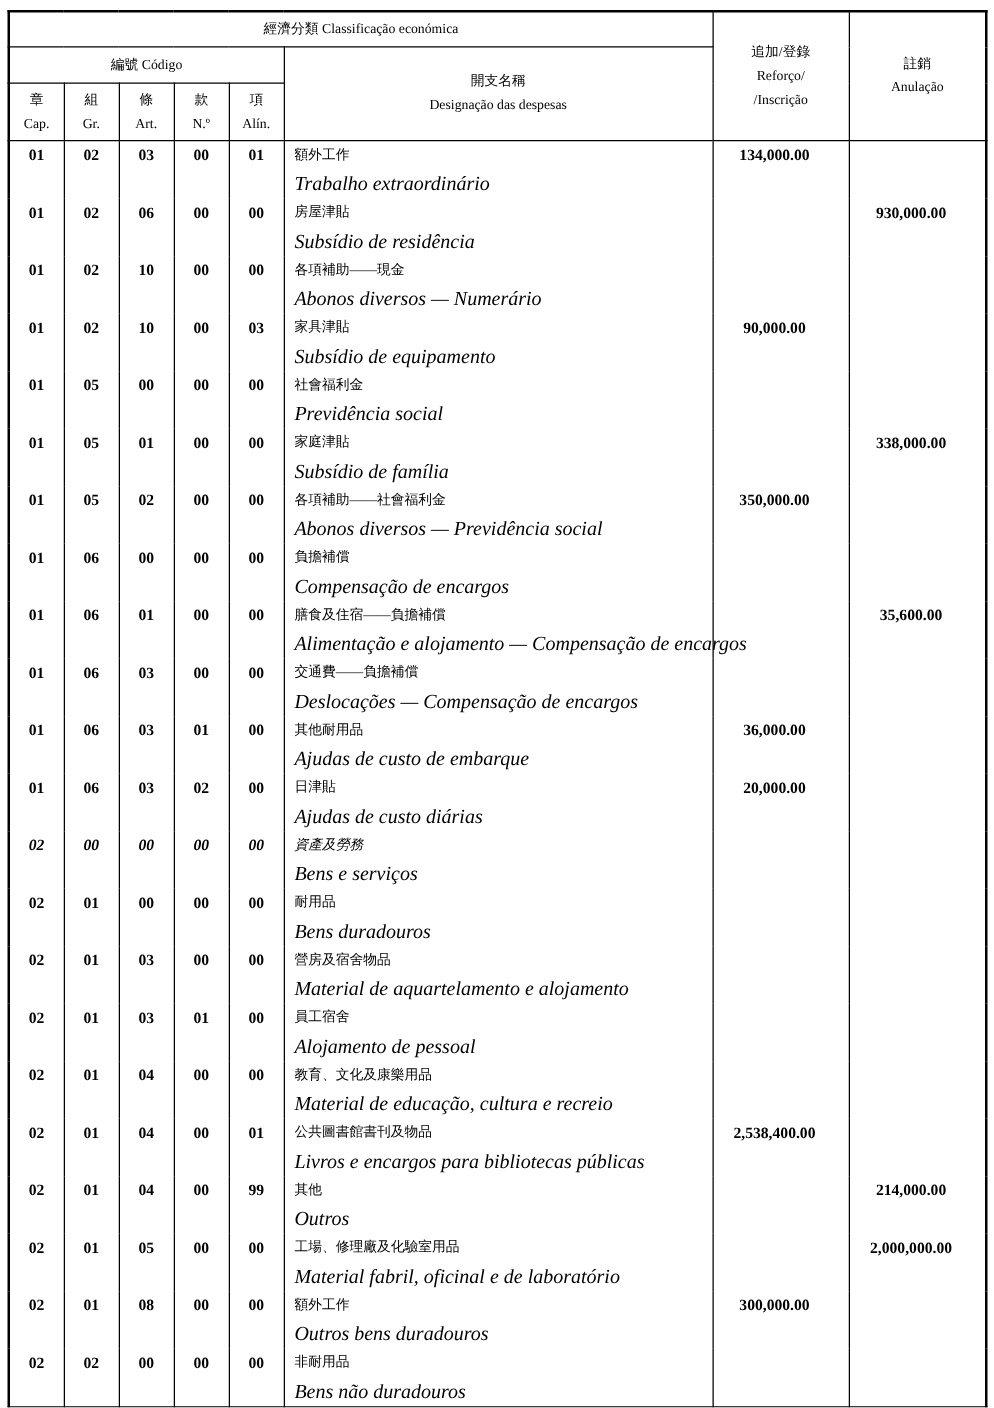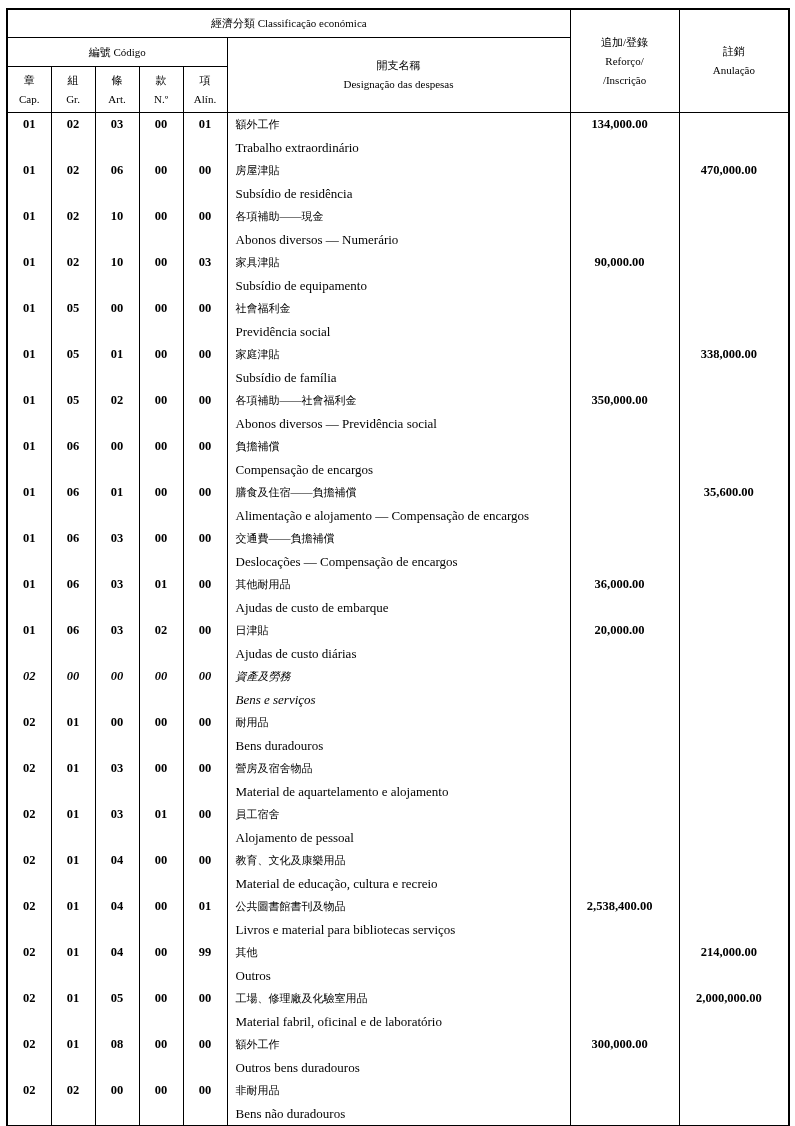--- a/index.html
+++ b/index.html
@@ -59,23 +59,24 @@
     font-weight: bold;
     line-height: 23px;
   }
   td.des { padding-left: 8px; }
   td.des .zh {
     font-size: 11px;
     line-height: 23px;
     white-space: nowrap;
   }
   td.des .pt {
-    font-size: 13px;
+    font-size: 16px;
     line-height: 23px;
     white-space: nowrap;
+    font-style: italic;
   }
   td.amt {
     text-align: center;
     padding-right: 10px;
     font-size: 12.5px;
     font-weight: bold;
     line-height: 23px;
     white-space: nowrap;
   }
   tr.italic td, tr.italic td div { font-style: italic; }
@@ -157,21 +158,21 @@
           <td class="code">01</td>
           <td class="code">02</td>
           <td class="code">06</td>
           <td class="code">00</td>
           <td class="code">00</td>
           <td class="des">
             <div class="zh">房屋津貼</div>
             <div class="pt">Subsídio de residência</div>
           </td>
           <td class="amt"></td>
-          <td class="amt">470,000.00</td>
+          <td class="amt">930,000.00</td>
         </tr>
         <tr>
           <td class="code">01</td>
           <td class="code">02</td>
           <td class="code">10</td>
           <td class="code">00</td>
           <td class="code">00</td>
           <td class="des">
             <div class="zh">各項補助——現金</div>
             <div class="pt">Abonos diversos — Numerário</div>
@@ -362,21 +363,21 @@
           <td class="amt"></td>
         </tr>
         <tr>
           <td class="code">02</td>
           <td class="code">01</td>
           <td class="code">04</td>
           <td class="code">00</td>
           <td class="code">01</td>
           <td class="des">
             <div class="zh">公共圖書館書刊及物品</div>
-            <div class="pt">Livros e material para bibliotecas serviços</div>
+            <div class="pt">Livros e encargos para bibliotecas públicas</div>
           </td>
           <td class="amt">2,538,400.00</td>
           <td class="amt"></td>
         </tr>
         <tr>
           <td class="code">02</td>
           <td class="code">01</td>
           <td class="code">04</td>
           <td class="code">00</td>
           <td class="code">99</td>

